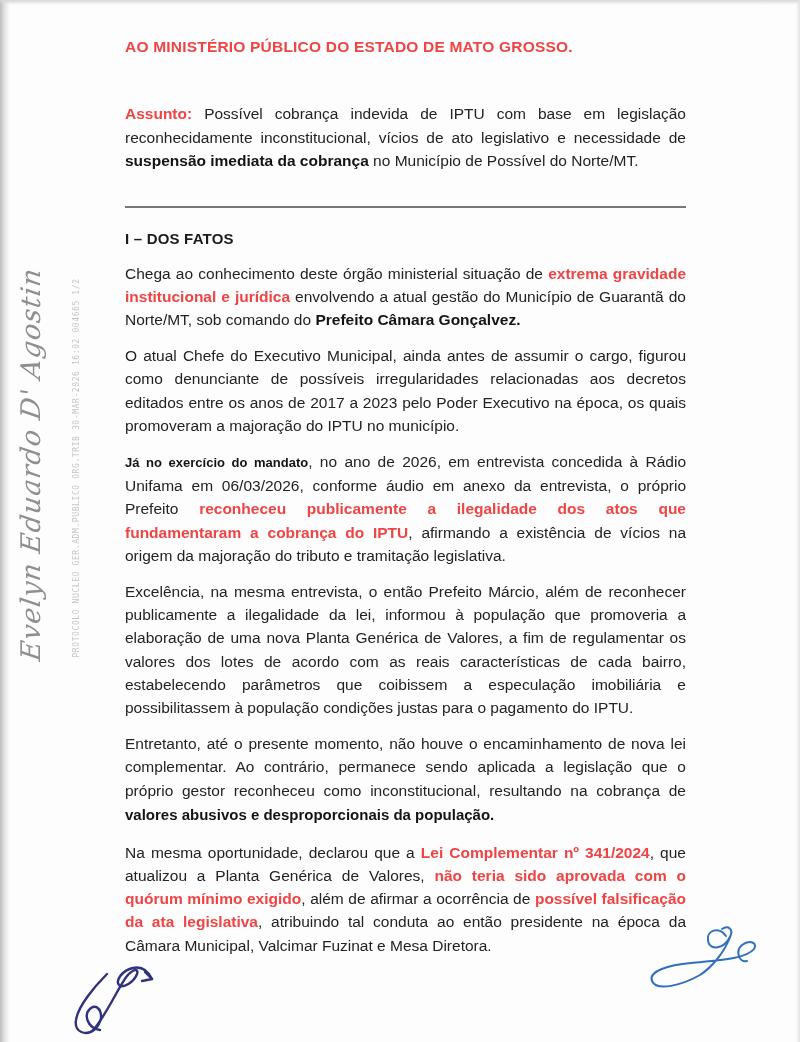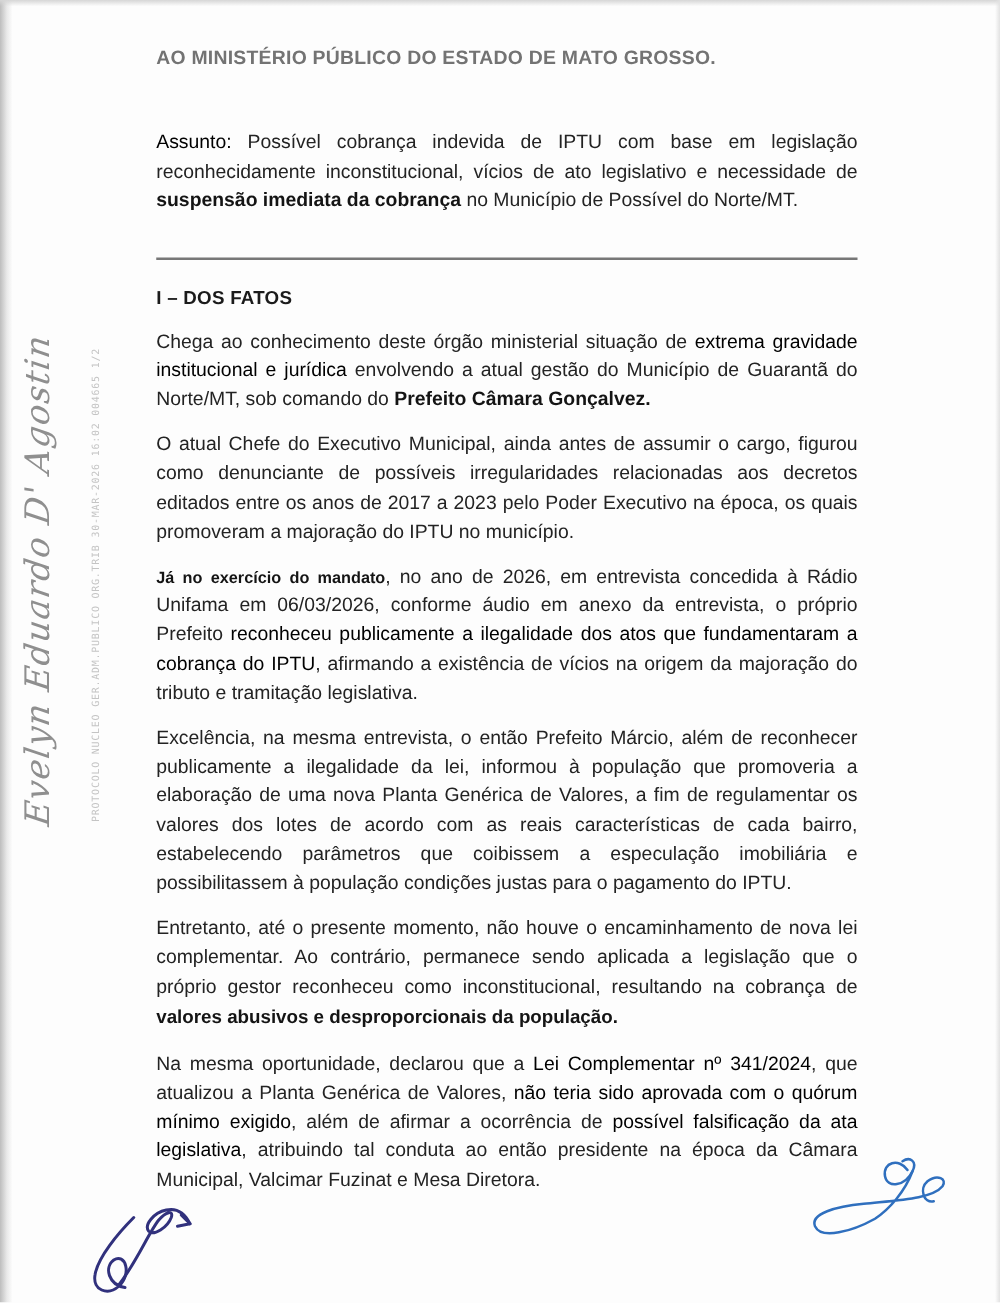--- a/index.html
+++ b/index.html
@@ -13,30 +13,30 @@
     background:linear-gradient(to right,#bdbdbd,#e9e9e9 55%,rgba(255,255,255,0));}
   .scan-edge-top{position:absolute;top:0;left:0;right:0;height:5px;
     background:linear-gradient(to bottom,#d6d6d6,rgba(255,255,255,0));}
   .scan-edge-right{position:absolute;right:0;top:0;bottom:0;width:4px;
     background:linear-gradient(to left,#e2e2e2,rgba(255,255,255,0));}
 
   .content{position:absolute;left:125px;top:33px;width:561px;}
 
   .title-line1{display:flex;justify-content:space-between;
     font-weight:bold;font-size:15.5px;color:#1b1b1b;letter-spacing:.2px;}
-  .title-line2{font-weight:bold;font-size:15.5px;color:#737373;
+  .title-line2{font-weight:bold;font-size:15.5px;color:#ef4444;
     margin-top:5px;letter-spacing:.2px;}
 
   .para{
     text-align:justify;font-size:15.5px;line-height:23.2px;color:#232323;
     margin:0 0 13px 0;
   }
   .subject{margin-top:46px;line-height:23.5px;}
 
-  .b{font-weight:normal;color:#000000;}
+  .b{font-weight:bold;color:#ef4444;}
   .bu{font-weight:bold;color:#141414;
       text-decoration-thickness:2px;text-underline-offset:3px;}
   .lead-big{font-size:13px;}
   .xl{font-size:15px;display:inline-block;line-height:26px;}
 
   .rule{border:none;border-top:2px solid #4a4a4a;opacity:.75;
     margin:33px 0 0 0;width:561px;}
 
   .section-heading{font-weight:bold;font-size:15px;color:#1b1b1b;
     margin:22px 0 15px 0;letter-spacing:.2px;}

